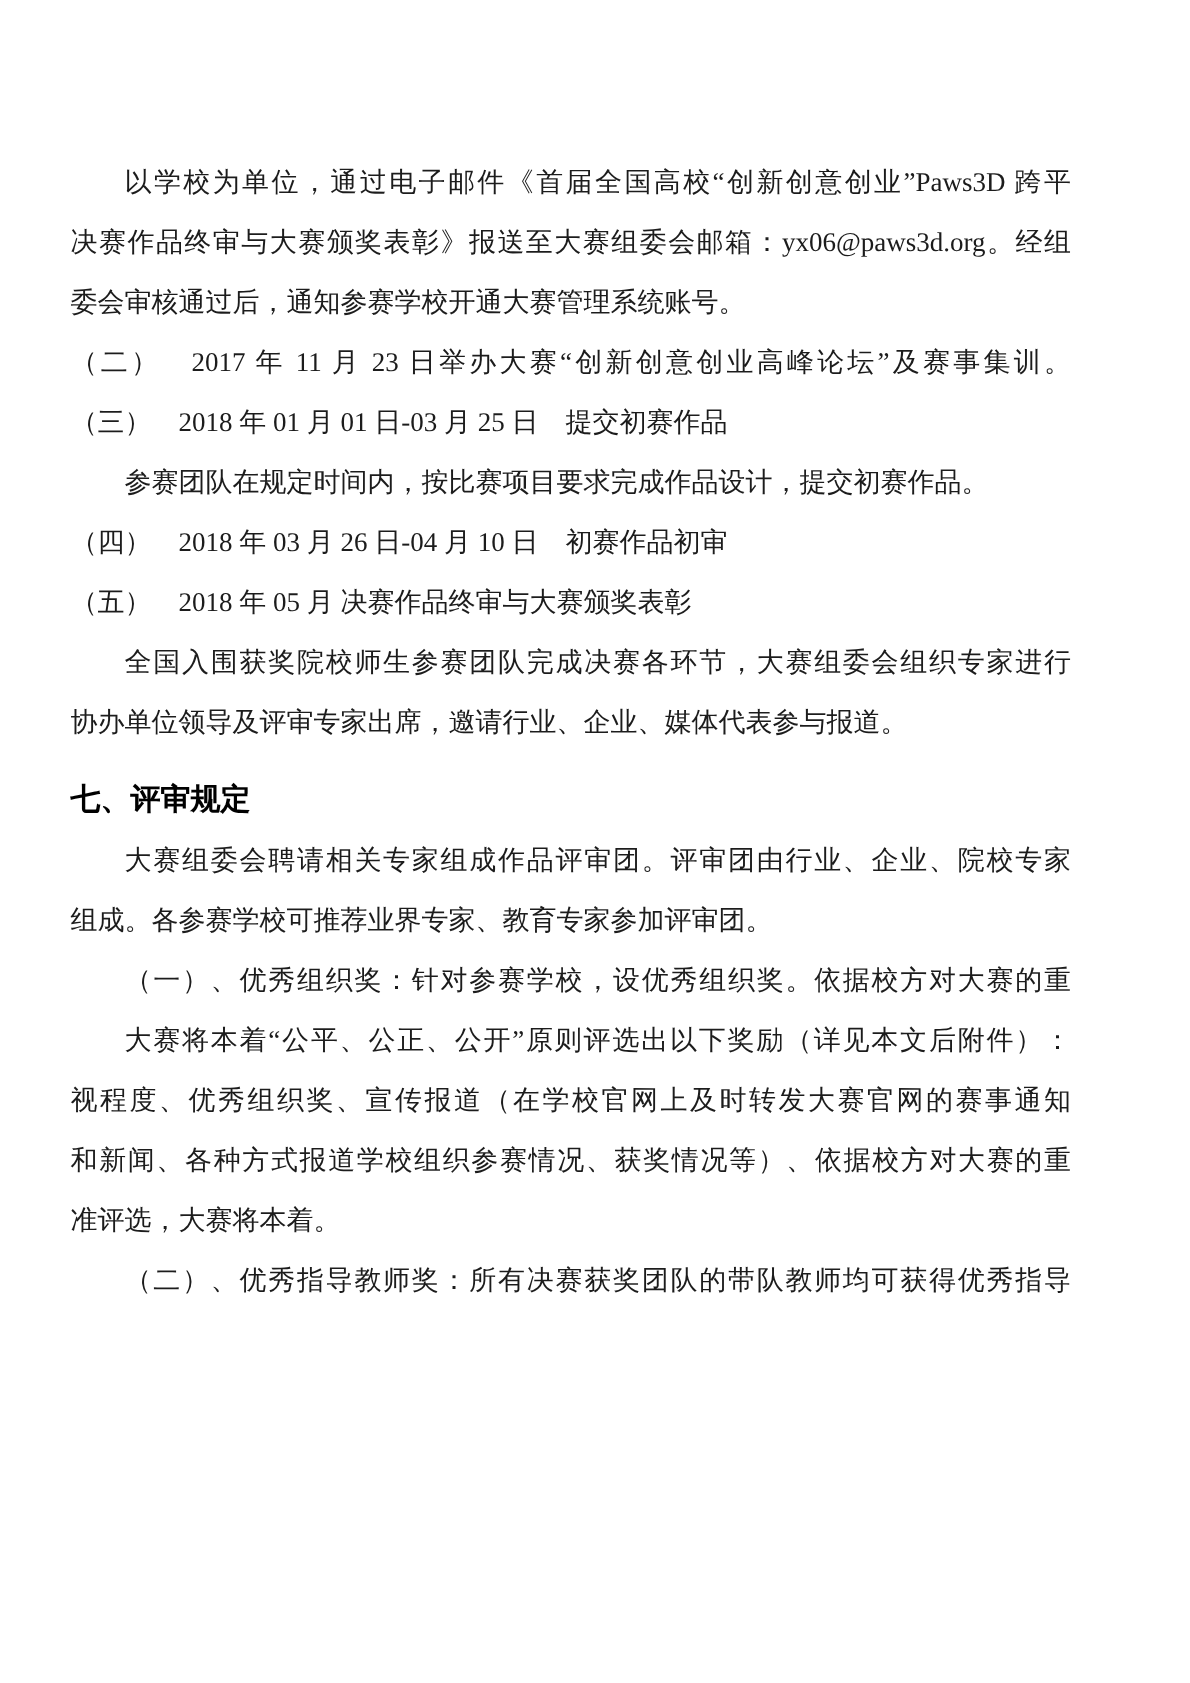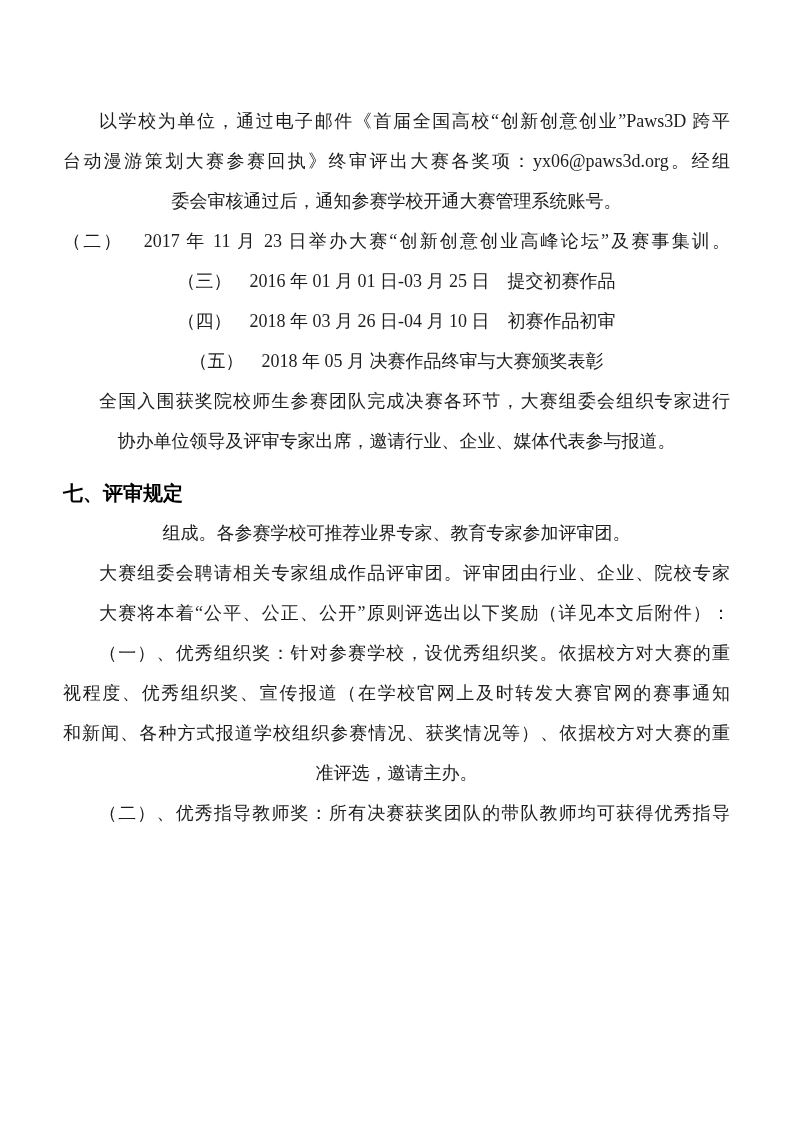--- a/index.html
+++ b/index.html
@@ -10,29 +10,29 @@
   .page {
     position: relative;
     width: 793px;
     height: 1122px;
     background: #ffffff;
     overflow: hidden;
   }
   .doc-body {
     position: absolute;
     top: 101px;
-    left: 63px;
+    left: 47px;
     width: 667px;
   }
   .line {
     font-family: "Liberation Serif", "DejaVu Serif", serif;
     font-size: 18px;
     line-height: 40px;
     color: #1c1c1c;
-    text-align: center;
+    text-align: left;
   }
   .line.fill {
     text-align: justify;
     text-align-last: justify;
   }
   .line.indent {
     padding-left: 36px;
   }
   .line.heading {
     font-family: "Liberation Sans", "DejaVu Sans", sans-serif;
@@ -43,31 +43,32 @@
     text-align: center;
     text-align-last: left;
   }
 </style>
 </head>
 <body>
 
 <div class="page">
   <div class="doc-body">
       <div class="line indent fill">以学校为单位，通过电子邮件《首届全国高校“创新创意创业”Paws3D 跨平</div>
-      <div class="line fill">台动漫游策划大赛参赛回执》终审评出大赛各奖项：yx06@paws3d.org。经组</div>
+      <div class="line fill">决赛作品终审与大赛颁奖表彰》报送至大赛组委会邮箱：yx06@paws3d.org。经组</div>
       <div class="line">委会审核通过后，通知参赛学校开通大赛管理系统账号。</div>
       <div class="line fill">（二）　2017 年 11 月 23 日举办大赛“创新创意创业高峰论坛”及赛事集训。</div>
-      <div class="line">（三）　2016 年 01 月 01 日-03 月 25 日　提交初赛作品</div>
+      <div class="line">（三）　2018 年 01 月 01 日-03 月 25 日　提交初赛作品</div>
+      <div class="line indent">参赛团队在规定时间内，按比赛项目要求完成作品设计，提交初赛作品。</div>
       <div class="line">（四）　2018 年 03 月 26 日-04 月 10 日　初赛作品初审</div>
       <div class="line">（五）　2018 年 05 月 决赛作品终审与大赛颁奖表彰</div>
       <div class="line indent fill">全国入围获奖院校师生参赛团队完成决赛各环节，大赛组委会组织专家进行</div>
       <div class="line">协办单位领导及评审专家出席，邀请行业、企业、媒体代表参与报道。</div>
       <div class="line heading">七、评审规定</div>
+      <div class="line indent fill">大赛组委会聘请相关专家组成作品评审团。评审团由行业、企业、院校专家</div>
       <div class="line">组成。各参赛学校可推荐业界专家、教育专家参加评审团。</div>
-      <div class="line indent fill">大赛组委会聘请相关专家组成作品评审团。评审团由行业、企业、院校专家</div>
+      <div class="line indent fill">（一）、优秀组织奖：针对参赛学校，设优秀组织奖。依据校方对大赛的重</div>
       <div class="line indent fill">大赛将本着“公平、公正、公开”原则评选出以下奖励（详见本文后附件）：</div>
-      <div class="line indent fill">（一）、优秀组织奖：针对参赛学校，设优秀组织奖。依据校方对大赛的重</div>
       <div class="line fill">视程度、优秀组织奖、宣传报道（在学校官网上及时转发大赛官网的赛事通知</div>
       <div class="line fill">和新闻、各种方式报道学校组织参赛情况、获奖情况等）、依据校方对大赛的重</div>
-      <div class="line">准评选，邀请主办。</div>
+      <div class="line">准评选，大赛将本着。</div>
       <div class="line indent fill">（二）、优秀指导教师奖：所有决赛获奖团队的带队教师均可获得优秀指导</div>
     </div>
 </div>
 
 </body></html>

